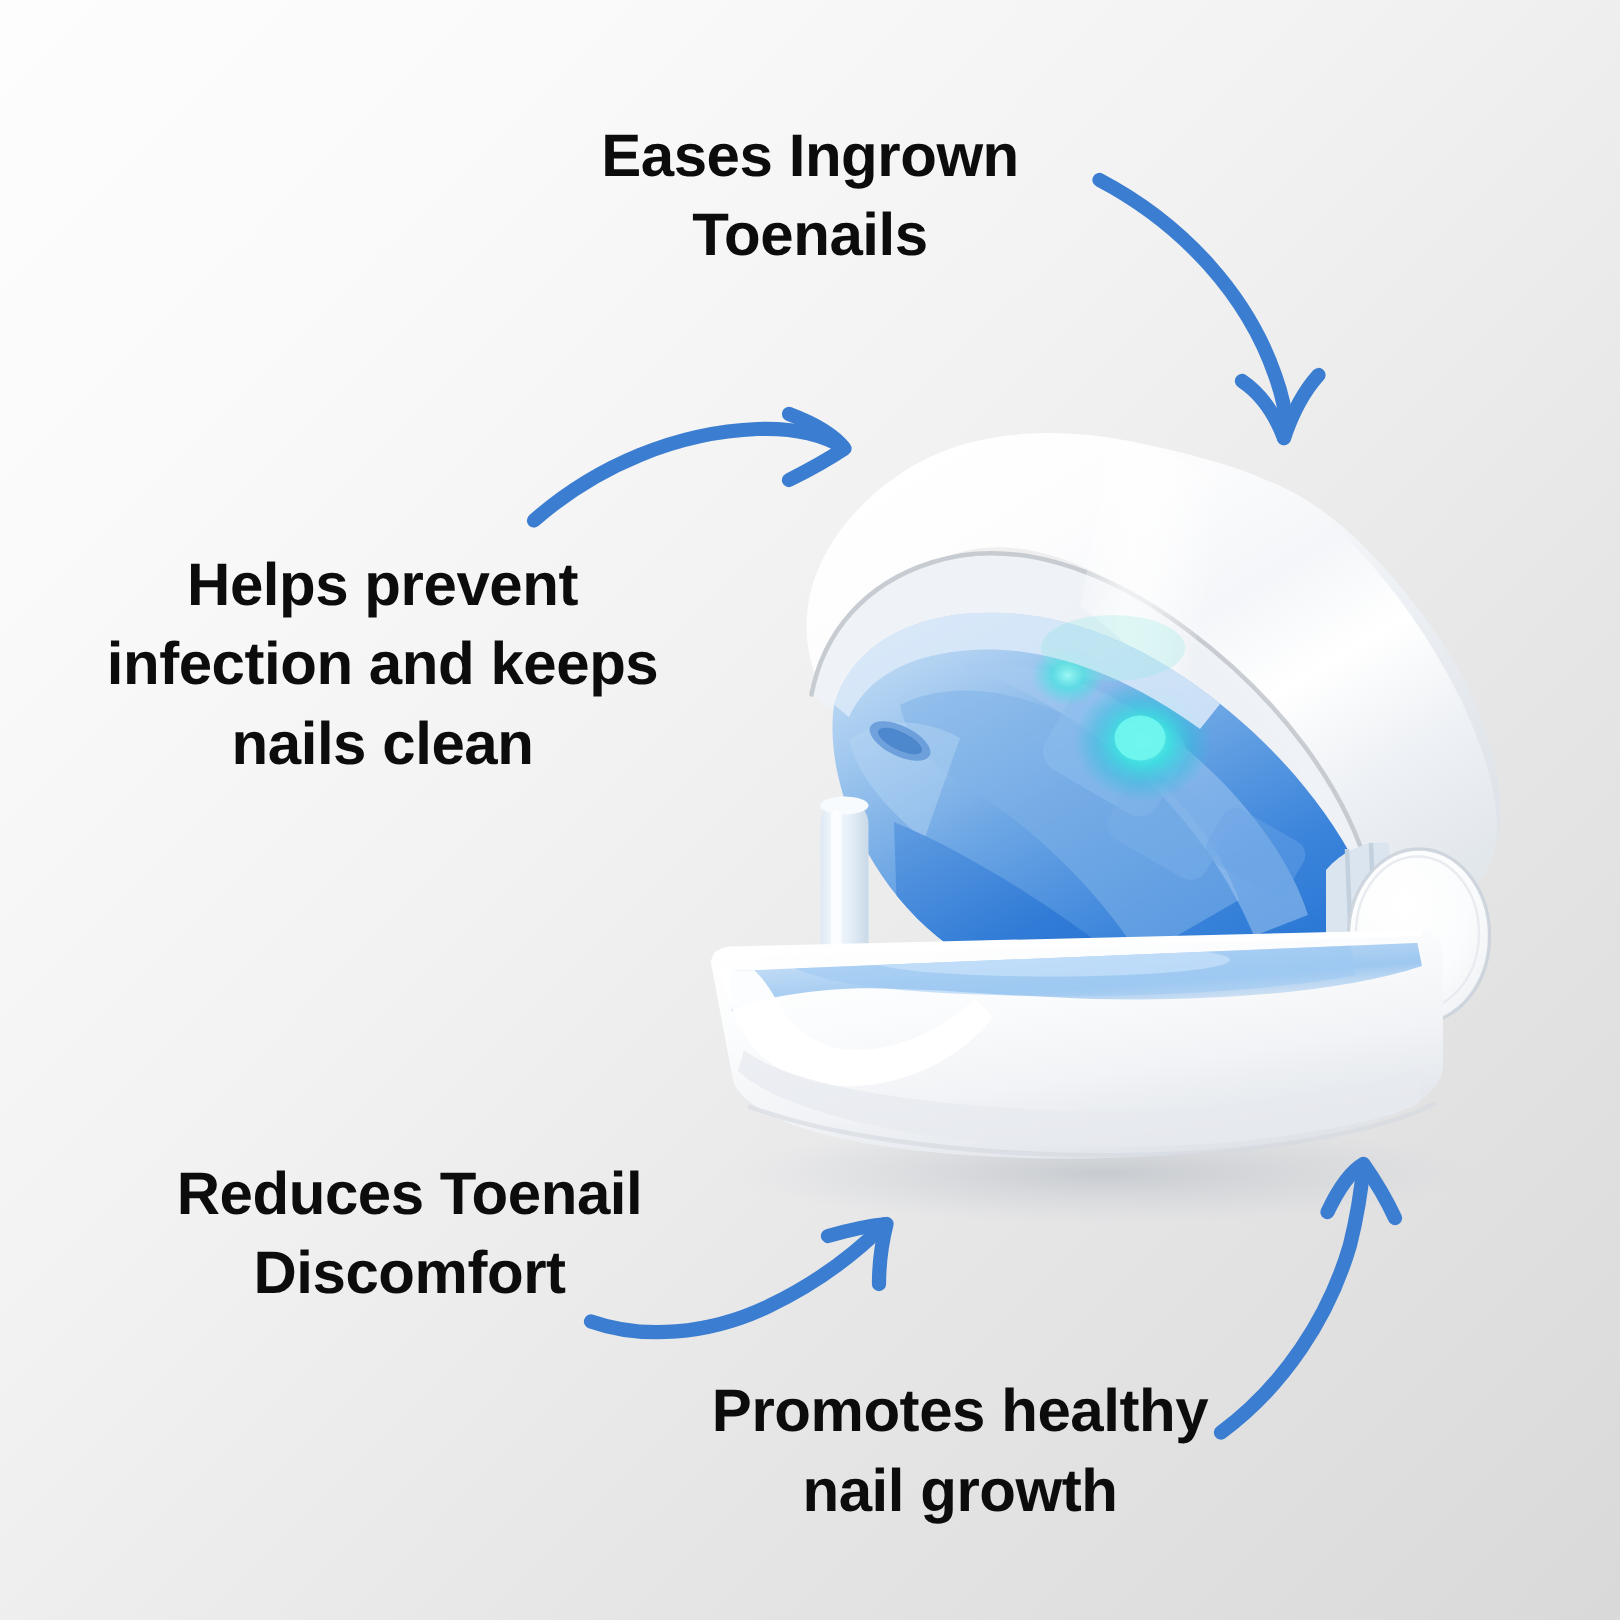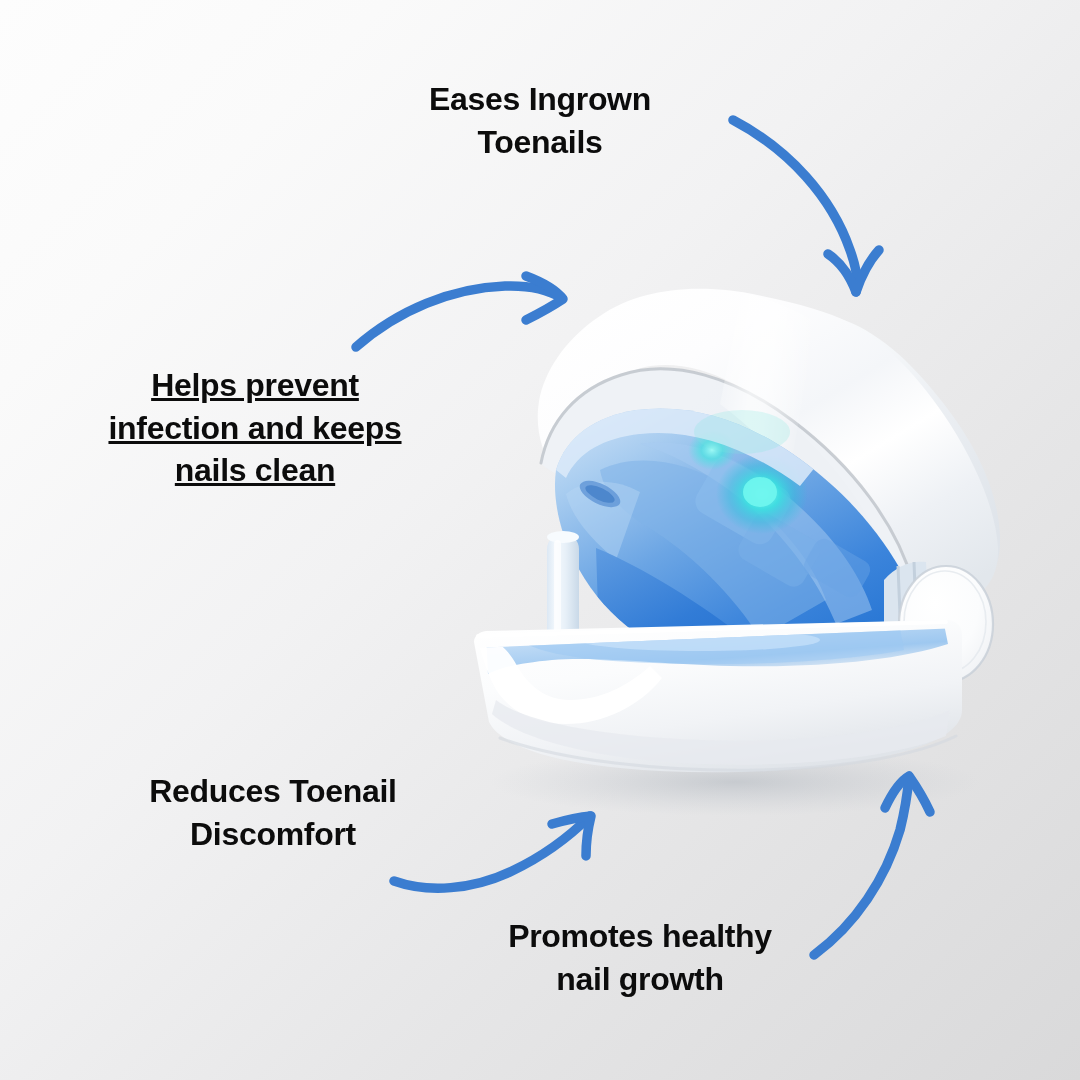--- a/index.html
+++ b/index.html
@@ -18,37 +18,36 @@
     height: 1080px;
     background: linear-gradient(135deg, #fdfdfd 0%, #fafafa 18%, #f2f2f3 42%, #e6e6e7 68%, #d9d9da 100%);
     overflow: hidden;
   }
 
   
   .caption {
     position: absolute;
     color: #0c0c0c;
     font-weight: 700;
-    font-size: 32px;
+    font-size: 40px;
     line-height: 1.33;
     letter-spacing: -0.3px;
     white-space: pre-line;
   }
   #cap-ingrown {
     left: 330px;
     top: 78px;
     width: 420px;
     text-align: center;
   }
   #cap-infection {
     left: 40px;
     top: 364px;
     width: 430px;
     text-align: center;
-    text-decoration: underline;
   }
   #cap-discomfort {
     left: 78px;
     top: 770px;
     width: 390px;
     text-align: center;
   }
   #cap-growth {
     left: 440px;
     top: 915px;

